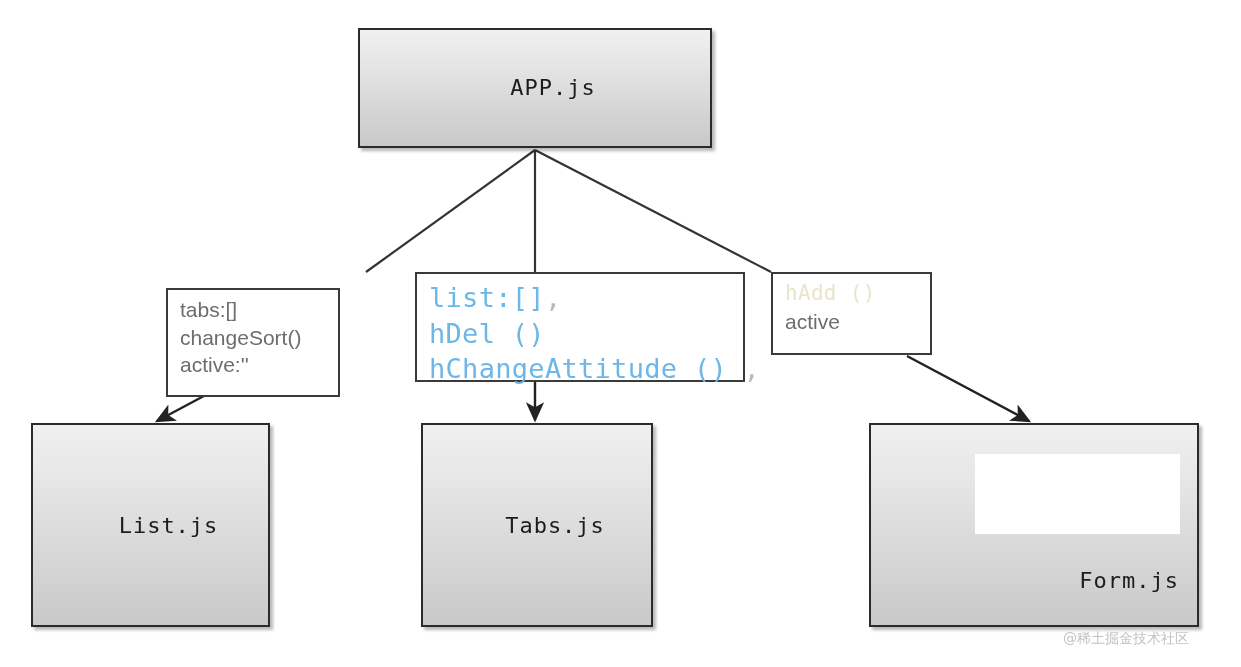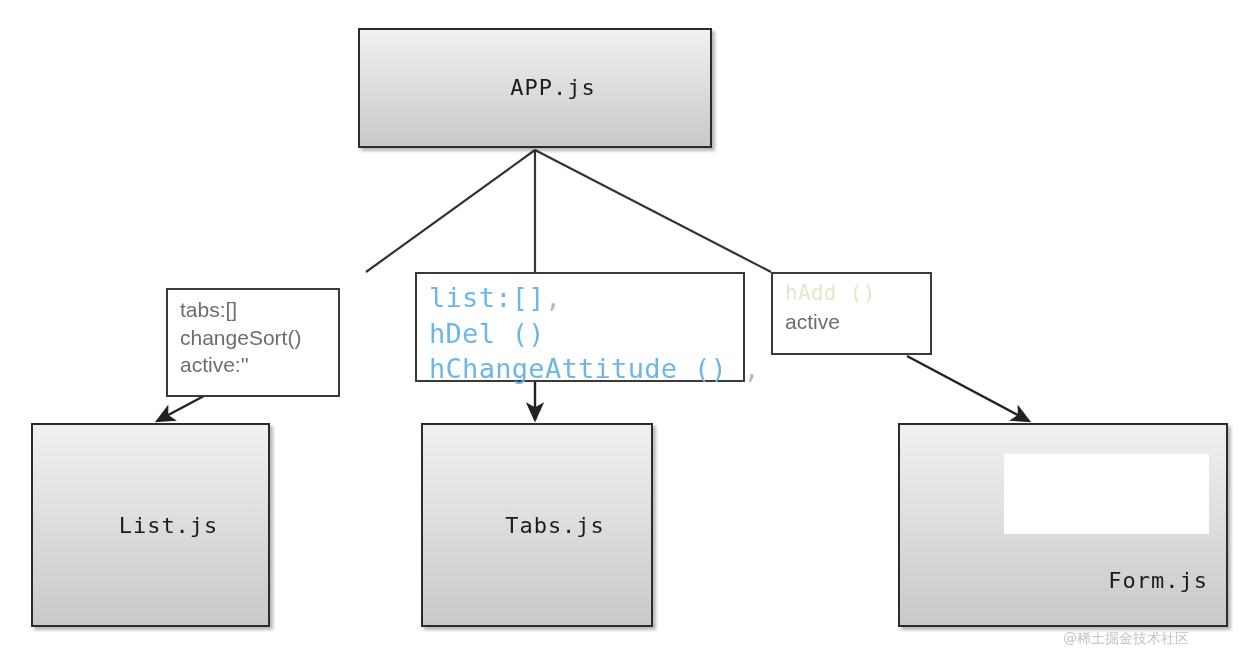--- a/index.html
+++ b/index.html
@@ -135,20 +135,20 @@
   </div>
 
   <div class="comp-box" style="left:31px; top:423px; width:239px; height:204px;">
     <div class="comp-label centered" style="top:88px;">List.js</div>
   </div>
 
   <div class="comp-box" style="left:421px; top:423px; width:232px; height:204px;">
     <div class="comp-label centered" style="top:88px;">Tabs.js</div>
   </div>
 
-  <div class="comp-box" style="left:898px; top:423px; width:330px; height:204px;">
+  <div class="comp-box" style="left:869px; top:423px; width:330px; height:204px;">
     <div class="inner-field" style="left:104px; top:29px; width:205px; height:80px;"></div>
     <div class="comp-label" style="left:auto; right:18px; top:143px;">Form.js</div>
   </div>
 
   <div class="watermark" style="left:1063px; top:630px;">@稀土掘金技术社区</div>
 
 </div>
 
 </body></html>

